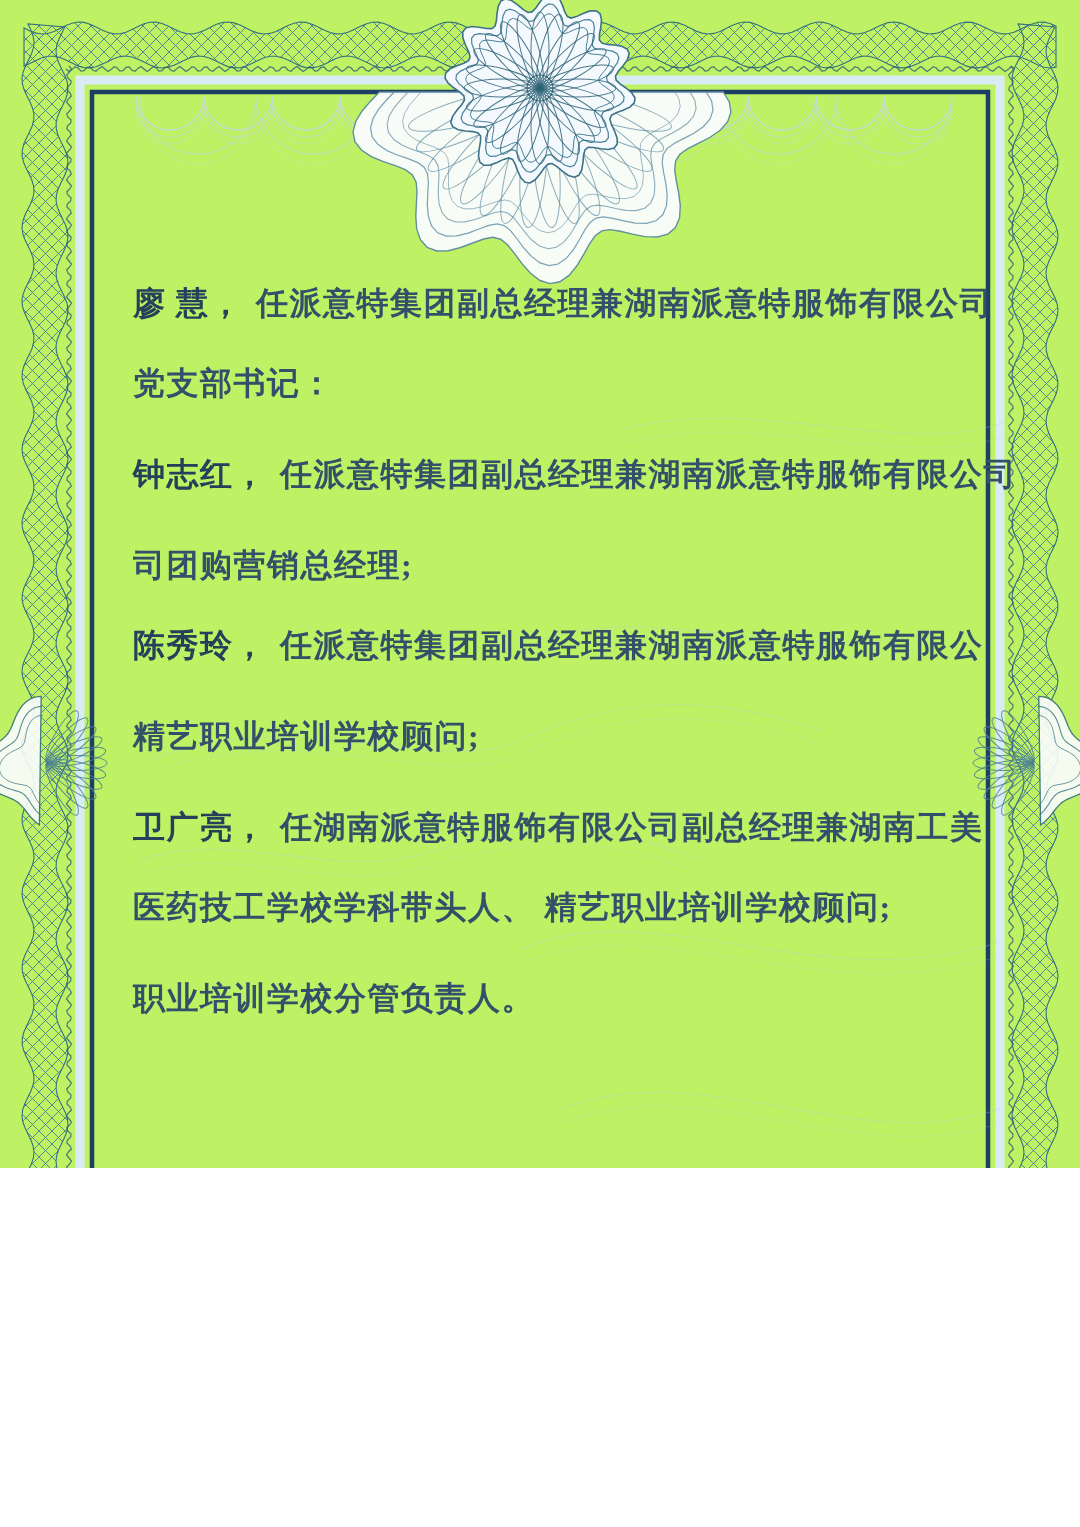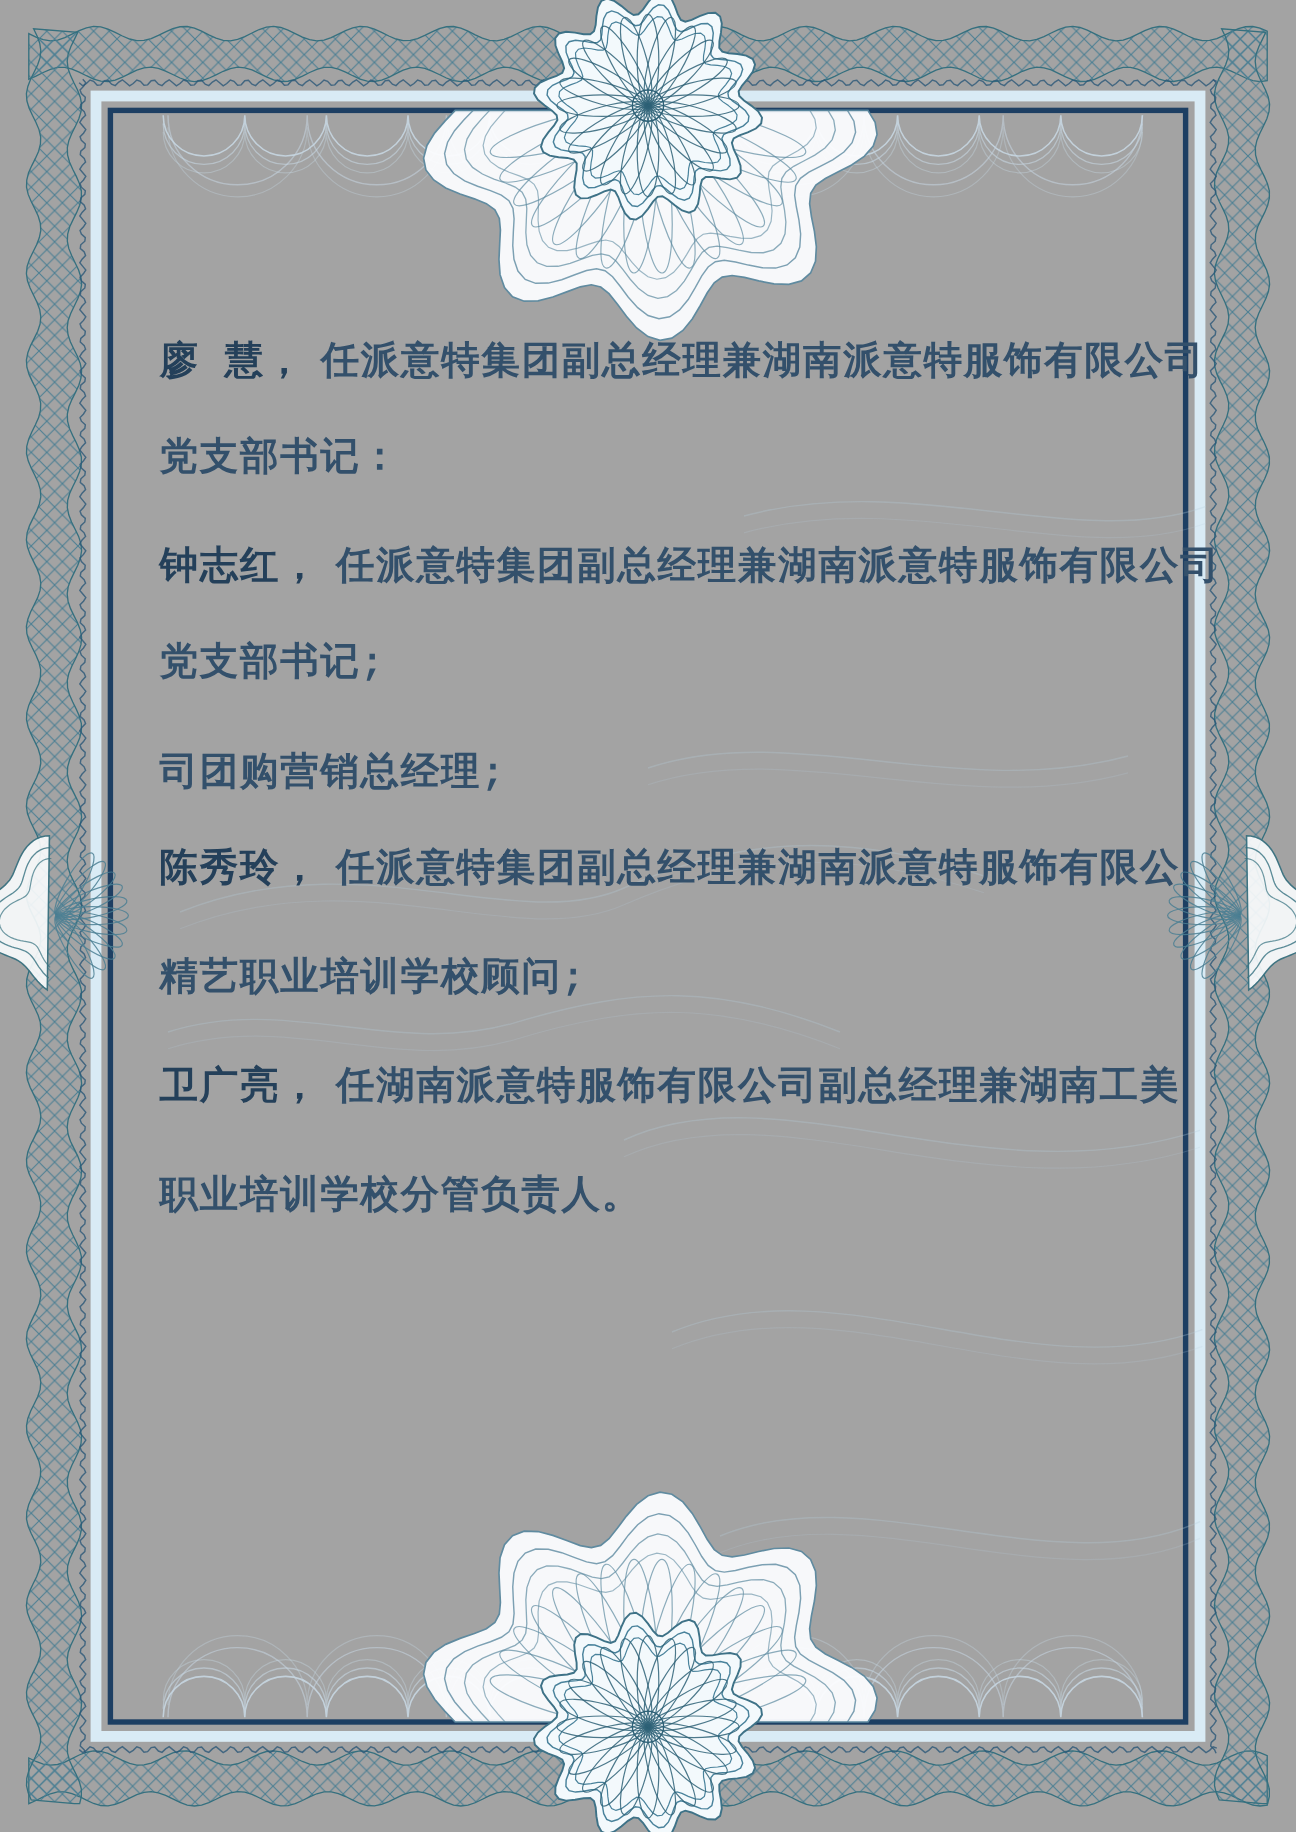--- a/index.html
+++ b/index.html
@@ -1,22 +1,22 @@
 <!DOCTYPE html>
 <html style="--text-color: #33506b; --name-color: #24405a;"><head>
 <meta charset="utf-8">
 <style>
   html,body{margin:0;padding:0;background:#ffffff;}
   .page{
     position:relative;
-    width:1080px;height:1527px;
-    background:#a3a3a3;
+    width:1080px;height:1168px;
+    background:#bef264;
     overflow:hidden;
     outline:1px solid #e7edf2;
-    font-family:Liberation Mono, monospace;
+    font-family:Liberation Serif, serif;
   }
   #deco{position:absolute;left:0;top:0;width:1080px;height:1527px;display:block;}
   .content{
     position:absolute;left:133px;top:263px;width:860px;
     color:var(--text-color,#33506b);
     font-size:32px;font-weight:700;letter-spacing:1.5px;
   }
   .para{margin:0 0 11px 0;}
   .line{height:80px;line-height:80px;white-space:nowrap;}
   .pname{font-weight:900;color:var(--name-color,#24405a);margin-right:13px;}
@@ -229,29 +229,29 @@
       </g>
     </svg>
 
   <main class="content">
     <div class="para">
       <div class="line"><span class="pname">廖 慧，</span><span>任派意特集团副总经理兼湖南派意特服饰有限公司</span></div>
       <div class="line"><span>党支部书记：</span></div>
     </div>
     <div class="para">
       <div class="line"><span class="pname">钟志红，</span><span>任派意特集团副总经理兼湖南派意特服饰有限公司</span></div>
-      <div class="line"><span>党支部书记;</span></div>
     </div>
     <div class="para">
       <div class="line"><span>司团购营销总经理;</span></div>
       <div class="line"><span class="pname">陈秀玲，</span><span>任派意特集团副总经理兼湖南派意特服饰有限公</span></div>
     </div>
     <div class="para">
       <div class="line"><span>精艺职业培训学校顾问;</span></div>
     </div>
     <div class="para">
       <div class="line"><span class="pname">卫广亮，</span><span>任湖南派意特服饰有限公司副总经理兼湖南工美</span></div>
+      <div class="line"><span>医药技工学校学科带头人、 精艺职业培训学校顾问;</span></div>
     </div>
     <div class="para">
       <div class="line"><span>职业培训学校分管负责人。</span></div>
     </div>
   </main>
 </div>
 
 </body></html>

